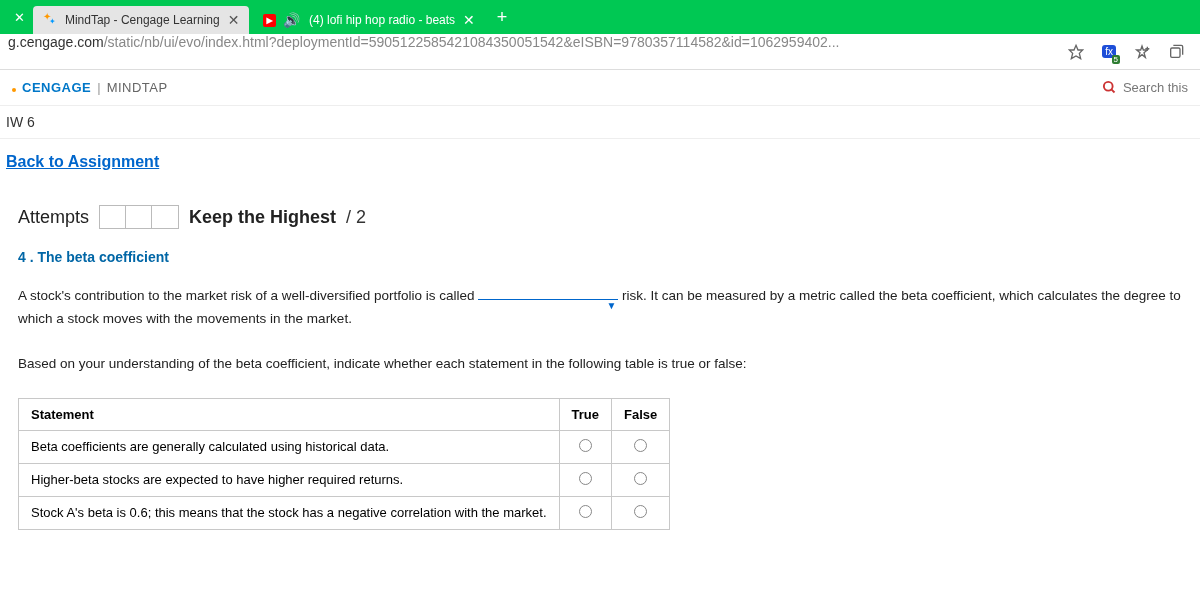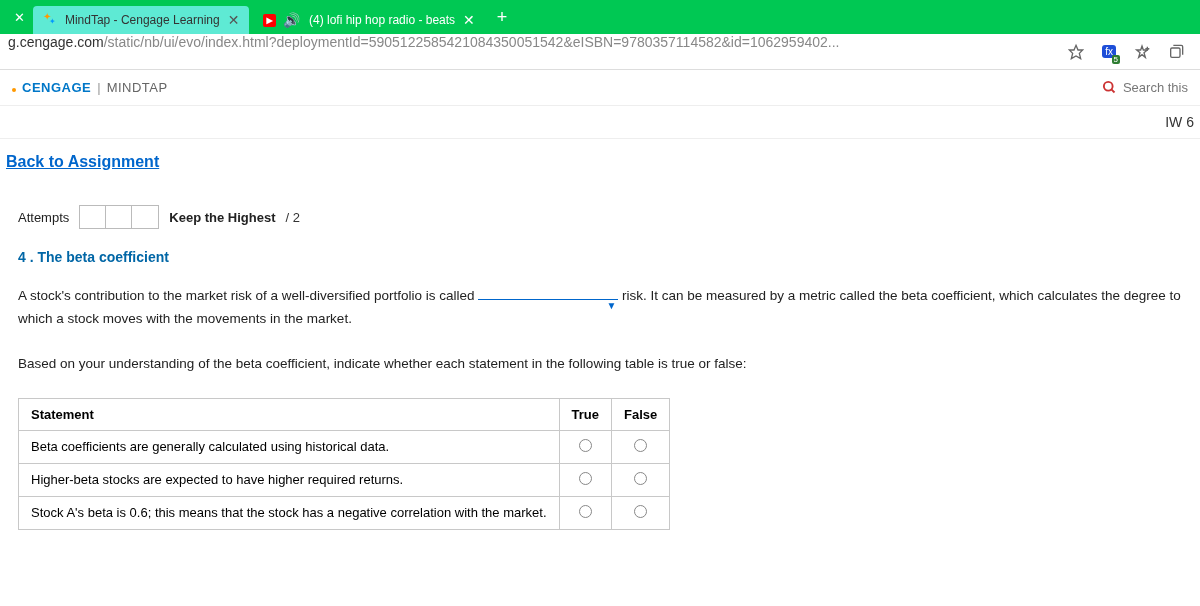--- a/index.html
+++ b/index.html
@@ -1,38 +1,38 @@
 <!DOCTYPE html>
 <html><head>
 <meta charset="utf-8">
 <style>
 * { box-sizing: border-box; margin: 0; padding: 0; }
 body { font-family: Arial, sans-serif; font-size: 13px; overflow: hidden; }
 .browser-top { background: #00c853; height: 34px; display: flex; align-items: center; padding: 0 6px; }
-.tab { background: #5eead4; border-radius: 4px 4px 0 0; padding: 6px 10px; display: flex; align-items: center; gap: 8px; font-size: 12px; margin-right: 4px; height: 28px; margin-top: 6px; color: #333; }
+.tab { background: #e5e5e5; border-radius: 4px 4px 0 0; padding: 6px 10px; display: flex; align-items: center; gap: 8px; font-size: 12px; margin-right: 4px; height: 28px; margin-top: 6px; color: #333; }
 .tab.inactive { background: transparent; color: #fff; }
 .tab-close { color: #555; cursor: pointer; font-size: 14px; }
 .tab.inactive .tab-close { color: #fff; }
 .tab-plus { color: #fff; font-size: 18px; padding: 0 8px; }
 .addr-bar { background: #fff; height: 36px; display: flex; padding: 0 8px; border-bottom: 1px solid #ddd; }
 .url { font-size: 14px; color: #333; flex: 1; white-space: nowrap; overflow: hidden; }
 .url .host { color: #333; }
 .url .path { color: #888; }
 .addr-icons { display: flex; gap: 18px; align-items: center; color: #666; padding: 0 8px; }
 .icon { width: 16px; height: 16px; display: inline-flex; align-items: center; justify-content: center; }
 .mindtap-bar { display: flex; align-items: center; padding: 10px 12px; border-bottom: 1px solid #eee; }
 .brand { display: flex; align-items: baseline; gap: 6px; font-size: 13px; }
 .brand .cengage { color: #0077c8; font-weight: bold; letter-spacing: 0.5px; }
 .brand .divider { color: #999; }
 .brand .mindtap { color: #666; letter-spacing: 0.5px; }
 .search-this { margin-left: auto; display: flex; align-items: center; gap: 6px; color: #777; font-size: 13px; }
-.crumb { padding: 8px 6px; font-size: 14px; color: #333; border-bottom: 1px solid #eee; text-align: right; }
+.crumb { padding: 8px 6px; font-size: 14px; color: #333; border-bottom: 1px solid #eee; }
 .content { padding: 14px 6px; }
 .back-link { color: #0066cc; font-size: 16px; margin-bottom: 24px; display: inline-block; font-weight: bold; }
-.attempts-row { display: flex; align-items: center; gap: 10px; margin: 10px 12px 20px 12px; font-size: 13px; color: #222; }
+.attempts-row { display: flex; align-items: center; gap: 10px; margin: 10px 12px 20px 12px; font-size: 18px; color: #222; }
 .attempts-boxes { display: flex; border: 1px solid #bbb; }
 .attempts-boxes span { width: 26px; height: 22px; border-right: 1px solid #bbb; }
 .attempts-boxes span:last-child { border-right: none; }
 .khlabel { font-weight: bold; }
 .khcount { color: #333; font-weight: normal; }
 .qtitle { color: #0066a6; font-weight: bold; font-size: 14px; margin: 0 12px 20px 12px; }
 .qbody { margin: 0 12px; font-size: 13.5px; color: #222; line-height: 1.7; }
 .blank { display: inline-block; border-bottom: 1px solid #0066cc; min-width: 140px; position: relative; vertical-align: baseline; }
 .blank .caret { position: absolute; right: 2px; top: -2px; color: #0066cc; font-size: 10px; }
 .qbody p { margin-bottom: 22px; }

